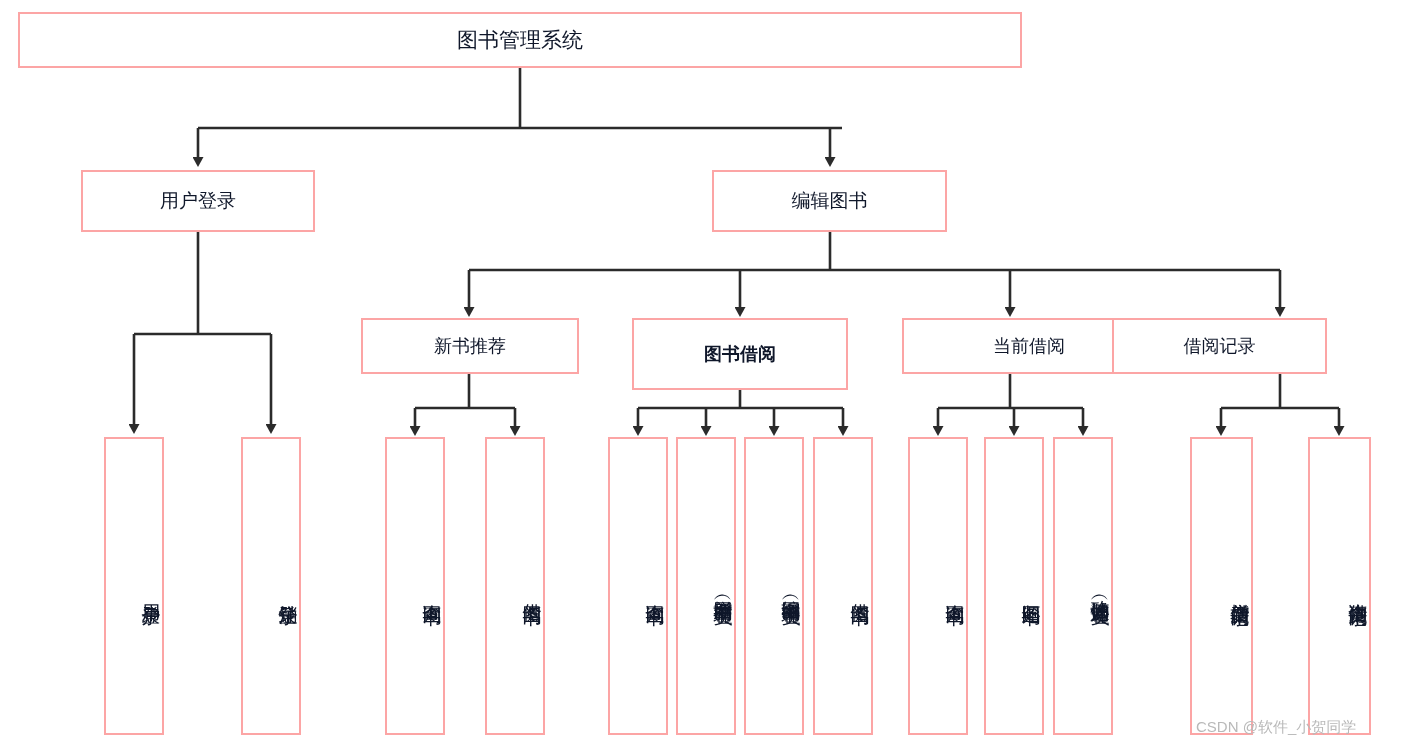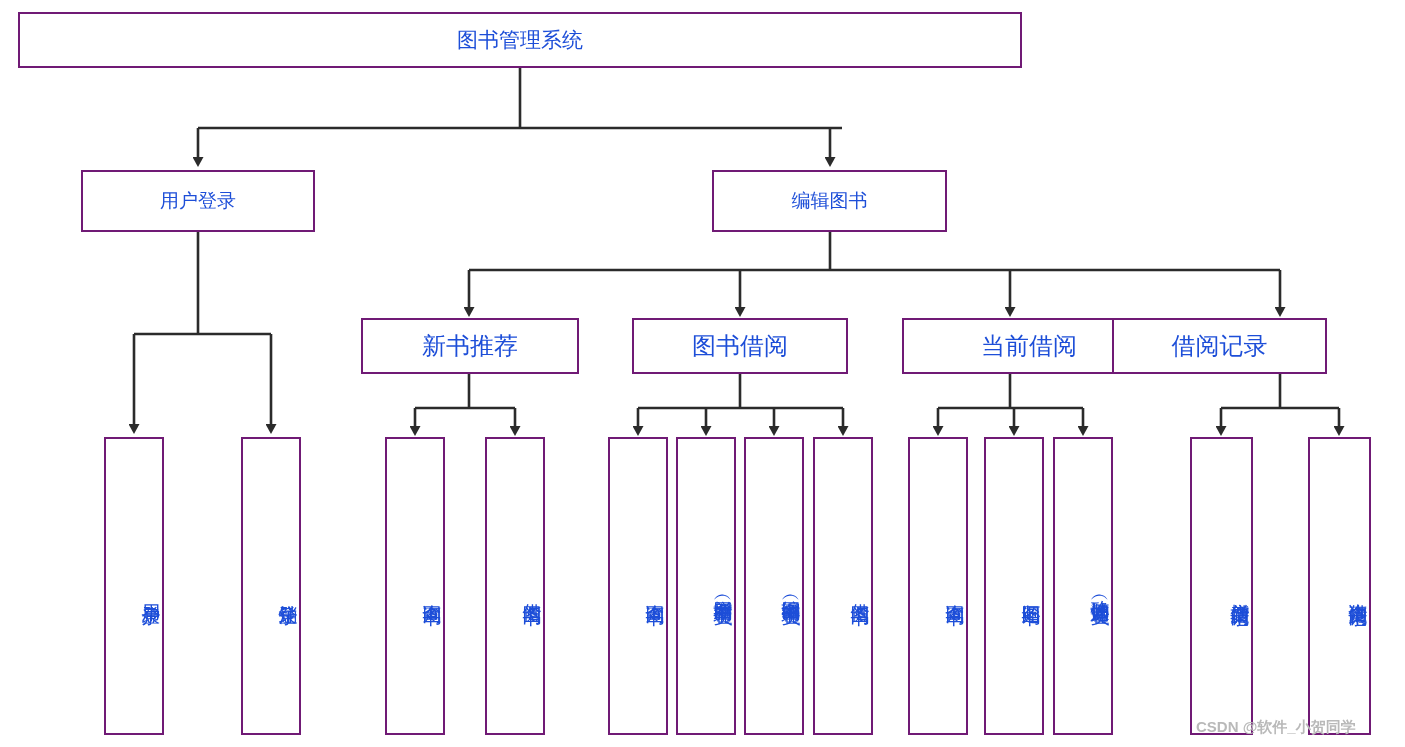--- a/index.html
+++ b/index.html
@@ -22,35 +22,35 @@
     left: 0;
     top: 0;
     width: 1405px;
     height: 747px;
     pointer-events: none;
   }
   .node {
     position: absolute;
     box-sizing: border-box;
     background: #ffffff;
-    border: 2px solid #701a75;
+    border: 2px solid #fca5a5;
     display: flex;
     align-items: center;
     justify-content: center;
-    color: #1d4ed8;
+    color: #0f172a;
     z-index: 2;
   }
   .node.root {
     font-size: 21px;
   }
   .node.tier2 {
     font-size: 19px;
   }
   .node.tier3 {
-    font-size: 24px;
+    font-size: 18px;
   }
   .node.leaf {
     writing-mode: vertical-rl;
     text-orientation: upright;
     align-items: flex-start;
     justify-content: center;
     padding-top: 10px;
     font-size: 19px;
     line-height: 1.18;
     letter-spacing: 1px;
@@ -62,21 +62,20 @@
   .node-label {
     display: block;
     white-space: pre-wrap;
   }
   .watermark {
     position: absolute;
     font-size: 15px;
     color: #b9b9b9;
     white-space: nowrap;
     z-index: 3;
-    font-weight: bold;
   }
 </style>
 </head>
 <body>
 
 <div id="canvas">
 
   <svg class="edges" viewBox="0 0 1405 747" xmlns="http://www.w3.org/2000/svg">
     <defs>
       <marker id="arrow" markerWidth="10" markerHeight="11" refX="1" refY="5.5" orient="auto" markerUnits="userSpaceOnUse">
@@ -146,21 +145,21 @@
   <div class="node tier2" style="left:81px; top:170px; width:234px; height:62px;">
     <span class="node-label">用户登录</span>
   </div>
   <div class="node tier2" style="left:712px; top:170px; width:235px; height:62px;">
     <span class="node-label">编辑图书</span>
   </div>
 
   <div class="node tier3" style="left:361px; top:318px; width:218px; height:56px;">
     <span class="node-label">新书推荐</span>
   </div>
-  <div class="node tier3" style="left:632px; top:318px; width:216px; height:56px;">
+  <div class="node tier3" style="left:632px; top:318px; width:216px; height:72px;font-weight:bold;">
     <span class="node-label">图书借阅</span>
   </div>
   <div class="node tier3" style="left:902px; top:318px; width:254px; height:56px;text-align:right;">
     <span class="node-label">当前借阅</span>
   </div>
   <div class="node tier3" style="left:1112px; top:318px; width:215px; height:56px;">
     <span class="node-label">借阅记录</span>
   </div>
 
   <div class="node leaf" style="left:104px; top:437px; width:60px; height:298px;">

